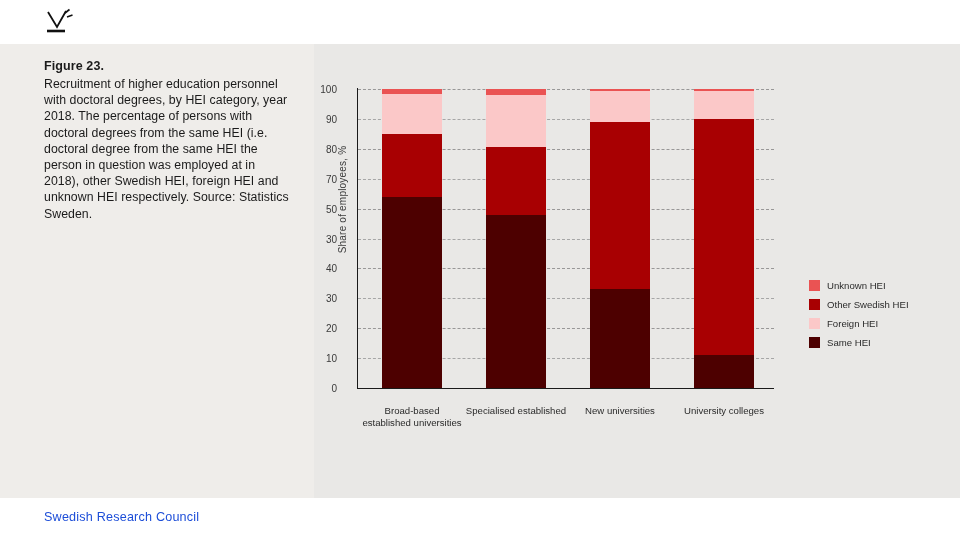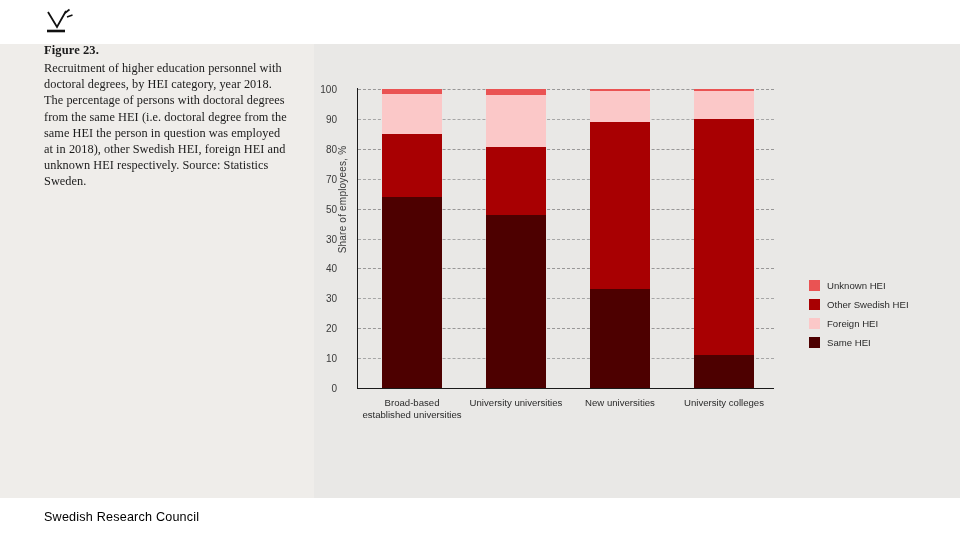--- a/index.html
+++ b/index.html
@@ -50,24 +50,23 @@
   .panel-right {
     position: absolute;
     left: 314px; top: 0;
     width: 646px; height: 454px;
     background: #e9e8e6;
   }
 
   
   .caption {
     position: absolute;
-    left: 44px; top: 42px;
+    left: 44px; top: 58px;
     width: 248px;
     color: #1b1b1b;
-    font-family: Liberation Serif, serif;
   }
   .caption-title {
     font-size: 12.5px;
     font-weight: bold;
     line-height: 16px;
     letter-spacing: 0.1px;
     margin-bottom: 2px;
   }
   .caption-body {
     font-size: 12.3px;
@@ -147,21 +146,21 @@
     width: 60px;
     height: 100%;
     display: flex;
     flex-direction: column-reverse;
   }
   .seg { width: 100%; }
 
   .xtick-label {
     position: absolute;
     top: 100%;
-    margin-top: 9px;
+    margin-top: 17px;
     width: 104px;
     text-align: center;
     font-size: 9.6px;
     line-height: 12.4px;
     color: #2b2b2b;
   }
 
   
   .legend {
     position: absolute;
@@ -191,21 +190,21 @@
     position: absolute;
     left: 0; top: 498px;
     width: 960px; height: 42px;
     background: #ffffff;
   }
   .footer-logo {
     position: absolute;
     left: 44px; top: 12px;
     font-size: 12.6px;
     letter-spacing: 0.2px;
-    color: #000000;
+    color: #1d4ed8;
   }
   .footer-right {
     position: absolute;
     right: 28px; top: 14px;
     display: flex;
     align-items: baseline;
     gap: 14px;
     font-size: 10.3px;
     color: #1b1b1b;
   }
@@ -289,21 +288,21 @@
           </div>
           <div class="bar" style="left: 337px;">
             <div class="seg" style="height: 32.89px; background: rgb(77, 0, 0);"></div>
             <div class="seg" style="height: 236.21px; background: rgb(168, 0, 2);"></div>
             <div class="seg" style="height: 28.405px; background: rgb(251, 200, 200);"></div>
             <div class="seg" style="height: 1.495px; background: rgb(234, 83, 83);"></div>
           </div>
         </div>
       <div id="xticks">
           <div class="xtick-label" style="left: 3px;">Broad-based established universities</div>
-          <div class="xtick-label" style="left: 107px;">University universities</div>
+          <div class="xtick-label" style="left: 107px;">Specialised established</div>
           <div class="xtick-label" style="left: 211px;">New universities</div>
           <div class="xtick-label" style="left: 315px;">University colleges</div>
         </div>
     </div>
 
     <div class="legend" id="legend">
         <div class="legend-row">
           <span class="legend-swatch" style="background: rgb(234, 83, 83);"></span>
           <span class="legend-label">Unknown HEI</span>
         </div>

